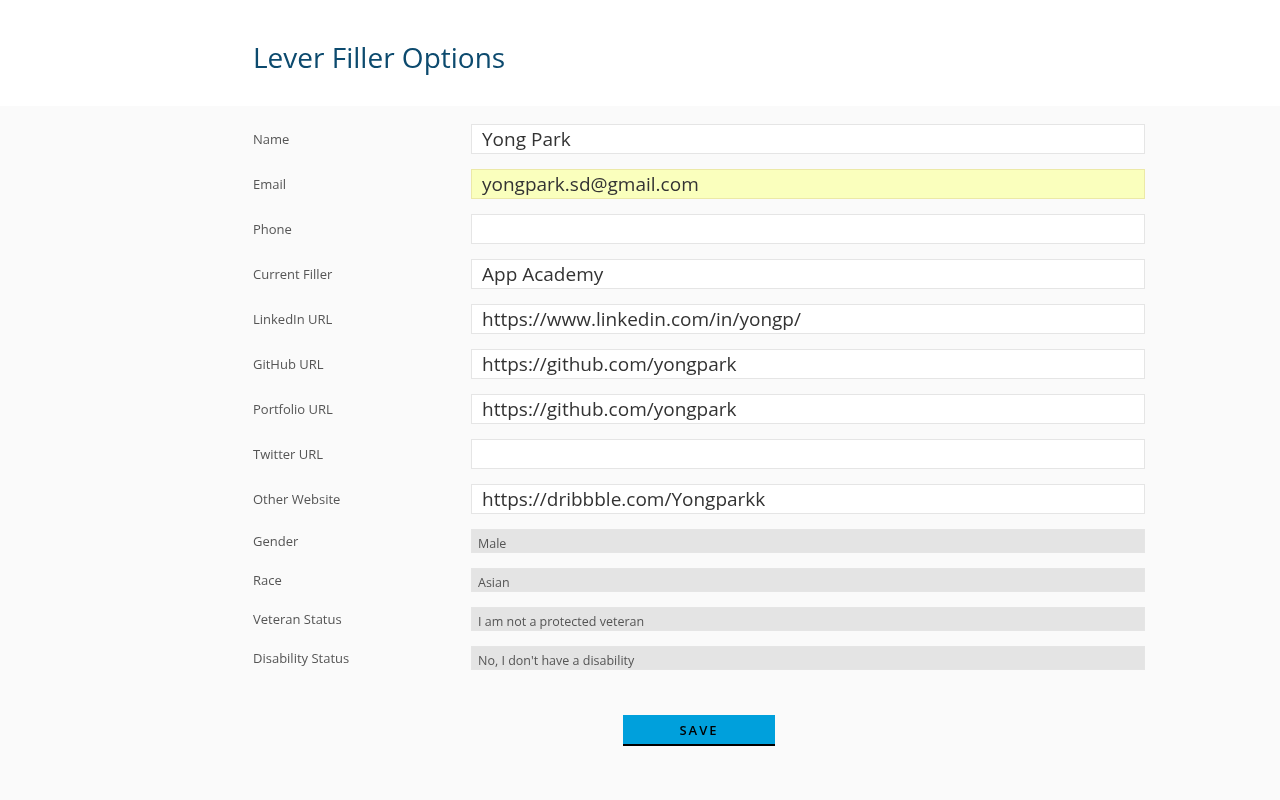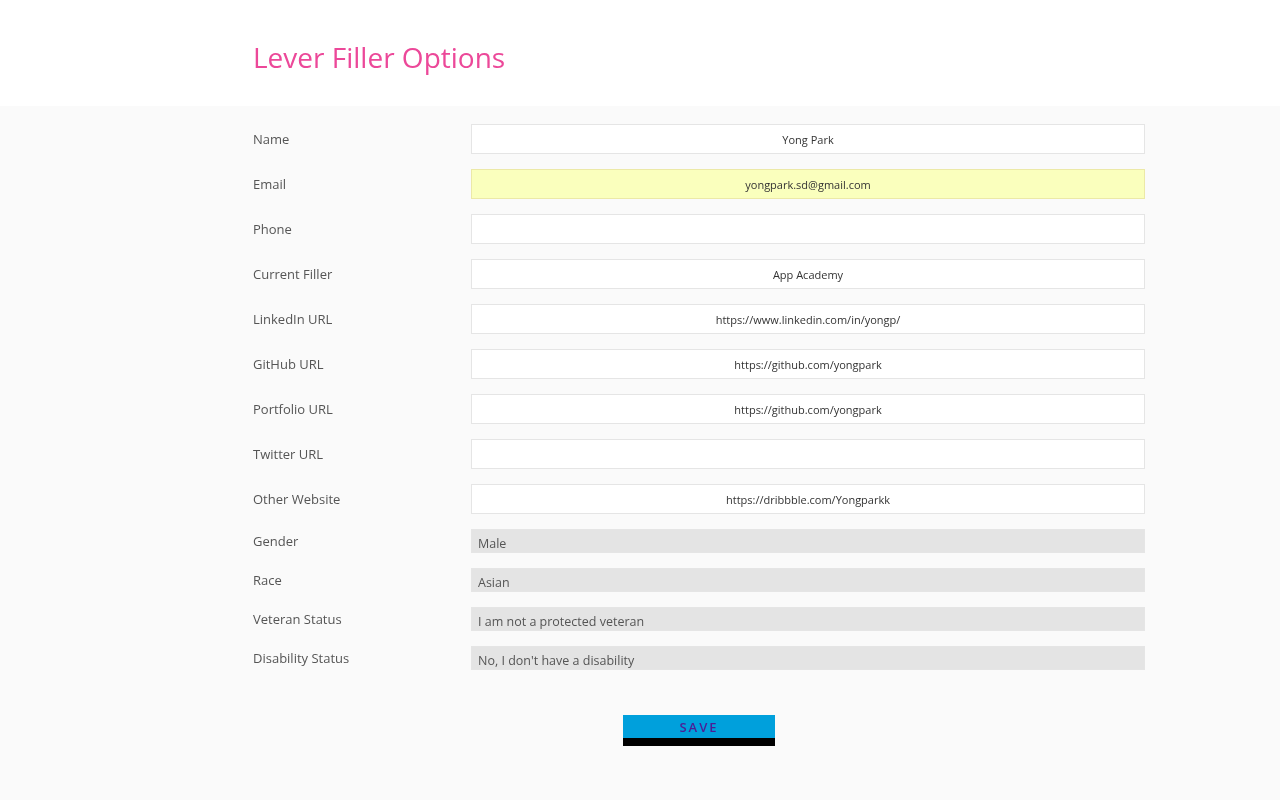--- a/index.html
+++ b/index.html
@@ -10,21 +10,21 @@
     height: 800px;
     color: #555;
   }
   .header {
     background: #fff;
     padding: 0 0 30px 0;
   }
   .header h1 {
     font-size: 28px;
     font-weight: 400;
-    color: #ec4899;
+    color: #0c4a6e;
     margin: 38px 0 0 253px;
   }
   .content {
     background: #fafafa;
     padding: 18px 0 60px 0;
     min-height: 691px;
   }
   .form-area {
     width: 892px;
     margin-left: 253px;
@@ -44,25 +44,24 @@
   }
   .field-col {
     flex: 1;
   }
   .text-input {
     width: 100%;
     height: 30px;
     border: 1px solid #e5e5e5;
     background: #fff;
     padding: 0 10px;
-    font-size: 11px;
+    font-size: 19px;
     color: #333;
     font-family: inherit;
     outline: none;
-    text-align: center;
   }
   .text-input.highlight {
     background: #faffbd;
     border-color: #ece9a7;
   }
   .select-input {
     width: 100%;
     height: 24px;
     border: 1px solid #e5e5e5;
     background: #e4e4e4;
@@ -78,22 +77,22 @@
   .save-row {
     display: flex;
     justify-content: center;
     margin-top: 45px;
   }
   .save-btn {
     width: 152px;
     height: 31px;
     background: #00a0dc;
     border: none;
-    border-bottom: 8px solid #000000;
-    color: #4c1d95;
+    border-bottom: 2px solid #000000;
+    color: #000000;
     font-size: 13px;
     letter-spacing: 2px;
     font-weight: 600;
     cursor: pointer;
     font-family: inherit;
   }
 </style>
 </head>
 <body>
 

